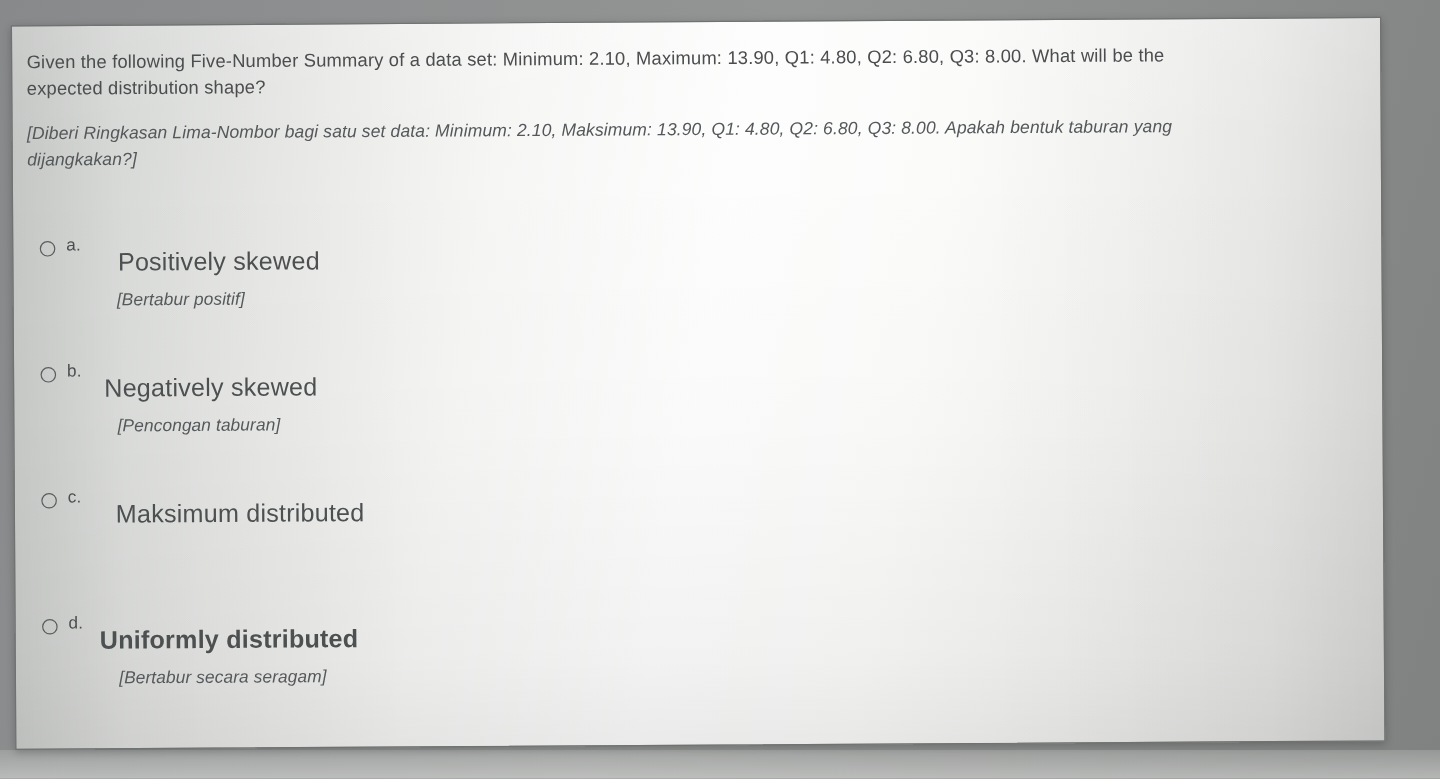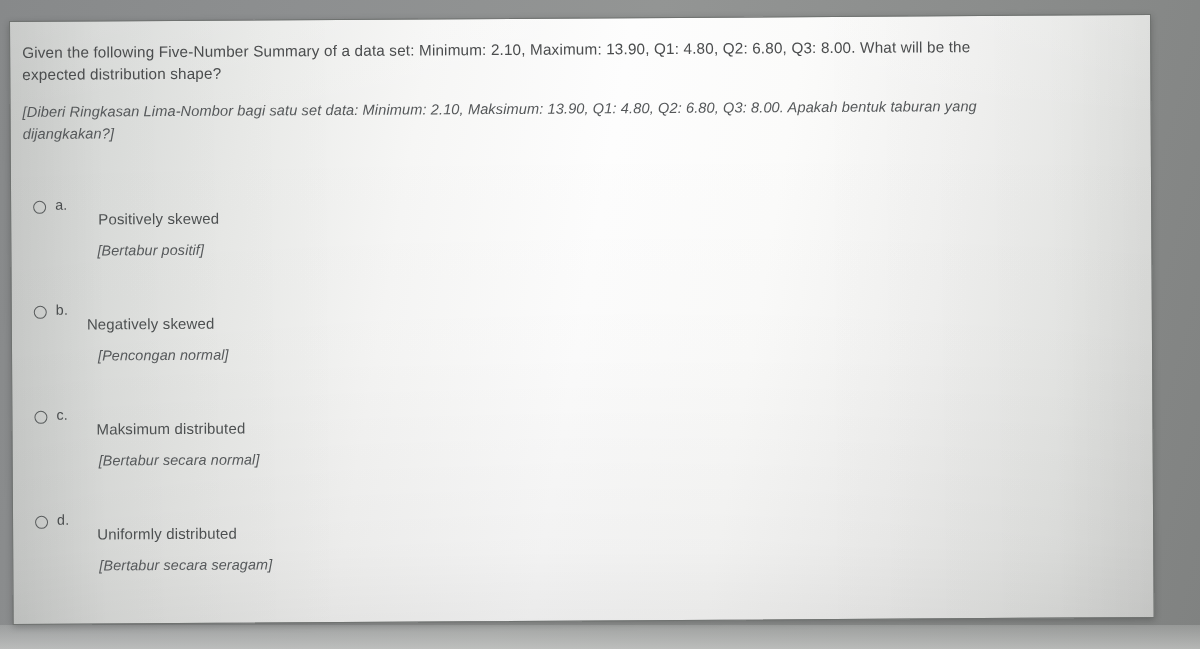--- a/index.html
+++ b/index.html
@@ -143,21 +143,21 @@
     letter-spacing: .2px;
     flex: 0 0 auto;
     width: 20px;
   }
 
   .option-label {
     position: absolute;
     left: 65px;
     top: 12px;
     color: #4d5051;
-    font-size: 15px;
+    font-size: 21px;
     line-height: 20px;
     letter-spacing: .15px;
     white-space: nowrap;
   }
 
   .option-translation {
     position: absolute;
     left: 64px;
     top: 43px;
     color: #56595b;
@@ -165,21 +165,21 @@
     line-height: 20px;
     font-style: italic;
     letter-spacing: .1px;
     white-space: nowrap;
   }
 
   
   #option-row-0 .option-label      { left: 65px; }
   #option-row-1 .option-label      { left: 53px; }
   #option-row-2 .option-label      { left: 62px; }
-  #option-row-3 .option-label      { left: 62px; }
+  #option-row-3 .option-label      { left: 48px; font-weight: bold; }
 </style>
 </head>
 <body>
 
 <div id="photo-backdrop"></div>
 
 <div id="question-card">
 
   <div id="card-shade"></div>
 
@@ -204,30 +204,29 @@
       <div class="option-label">Positively skewed</div>
       <div class="option-translation">[Bertabur positif]</div>
     </div>
 
     <div class="option-row" id="option-row-1">
       <div class="option-head">
         <span class="radio-dot"></span>
         <span class="option-letter">b.</span>
       </div>
       <div class="option-label">Negatively skewed</div>
-      <div class="option-translation">[Pencongan normal]</div>
+      <div class="option-translation">[Pencongan taburan]</div>
     </div>
 
     <div class="option-row" id="option-row-2">
       <div class="option-head">
         <span class="radio-dot"></span>
         <span class="option-letter">c.</span>
       </div>
       <div class="option-label">Maksimum distributed</div>
-      <div class="option-translation">[Bertabur secara normal]</div>
     </div>
 
     <div class="option-row" id="option-row-3">
       <div class="option-head">
         <span class="radio-dot"></span>
         <span class="option-letter">d.</span>
       </div>
       <div class="option-label">Uniformly distributed</div>
       <div class="option-translation">[Bertabur secara seragam]</div>
     </div>

